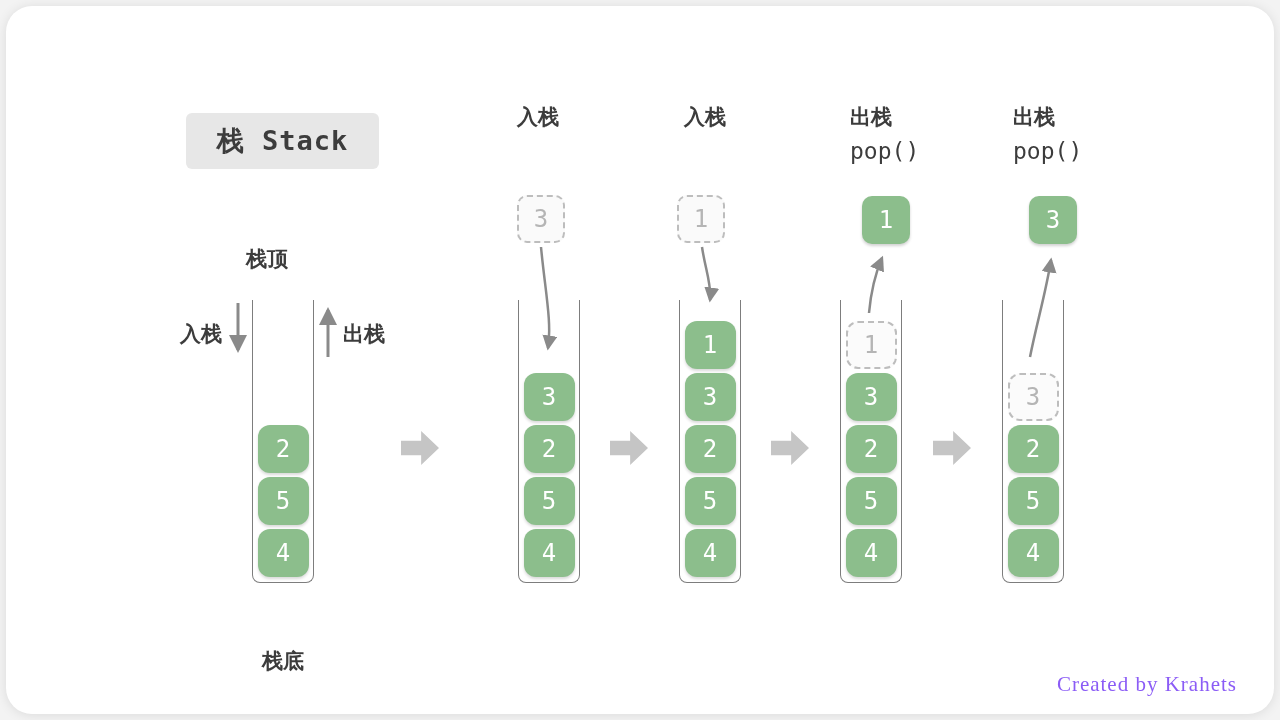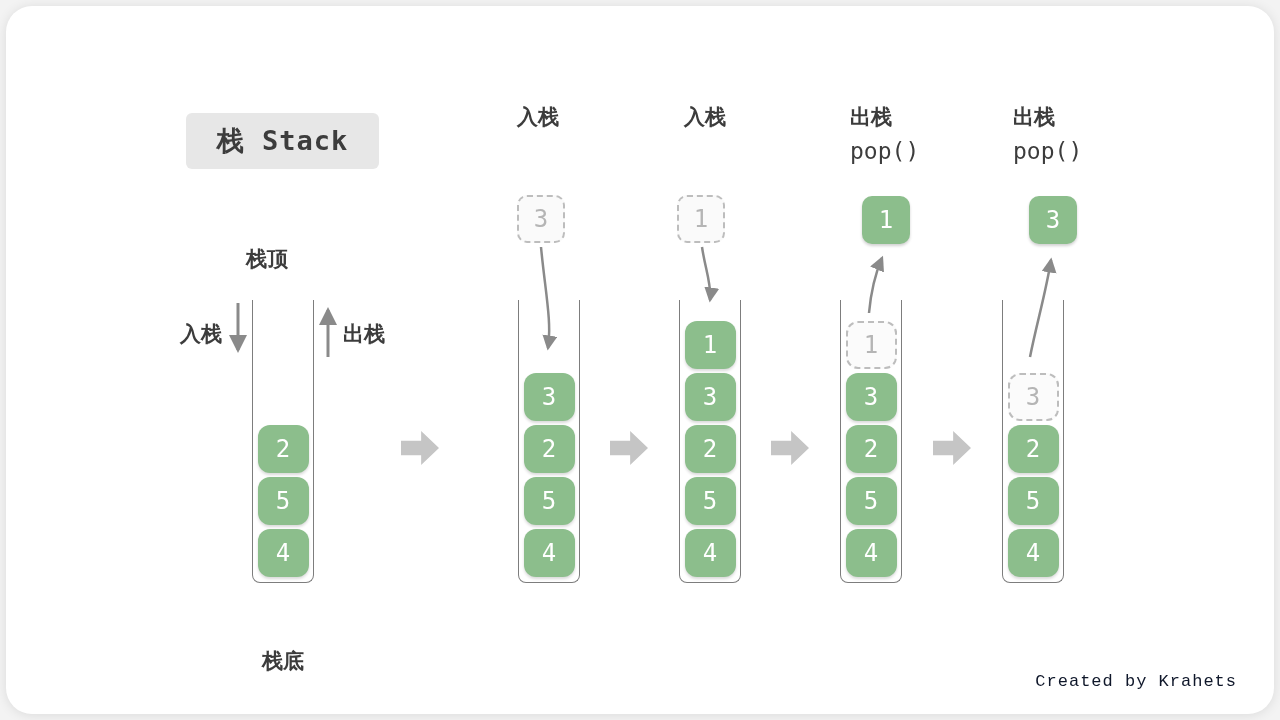--- a/index.html
+++ b/index.html
@@ -36,22 +36,22 @@
     display:flex;align-items:center;justify-content:center;
     font-family:"DejaVu Sans Mono",monospace;font-size:24px;}
   .cell.solid{background:#8cbe8c;color:#ffffff;box-shadow:0 2px 3px rgba(0,0,0,.15);}
   .cell.dashed{background:#fbfbfb;border:2px dashed #bdbdbd;color:#b5b5b5;}
 
   .block-arrow{position:absolute;top:431px;width:38px;height:34px;background:#c5c5c5;
     clip-path:polygon(0 29%,53% 29%,53% 0,100% 50%,53% 100%,53% 71%,0 71%);}
 
   .overlay{position:absolute;inset:0;width:1280px;height:720px;pointer-events:none;}
 
-  .watermark{position:absolute;right:43px;top:672px;font-family:Liberation Mono, monospace;
-    font-size:17px;letter-spacing:1px;color:#0f172a;}
+  .watermark{position:absolute;right:43px;top:672px;font-family:Liberation Serif, serif;
+    font-size:21px;letter-spacing:1px;color:#8b5cf6;}
 </style>
 </head>
 <body>
 
 <div class="stage">
   <div class="card"></div>
 
   <div class="layer">
 
     <div class="title-box">

